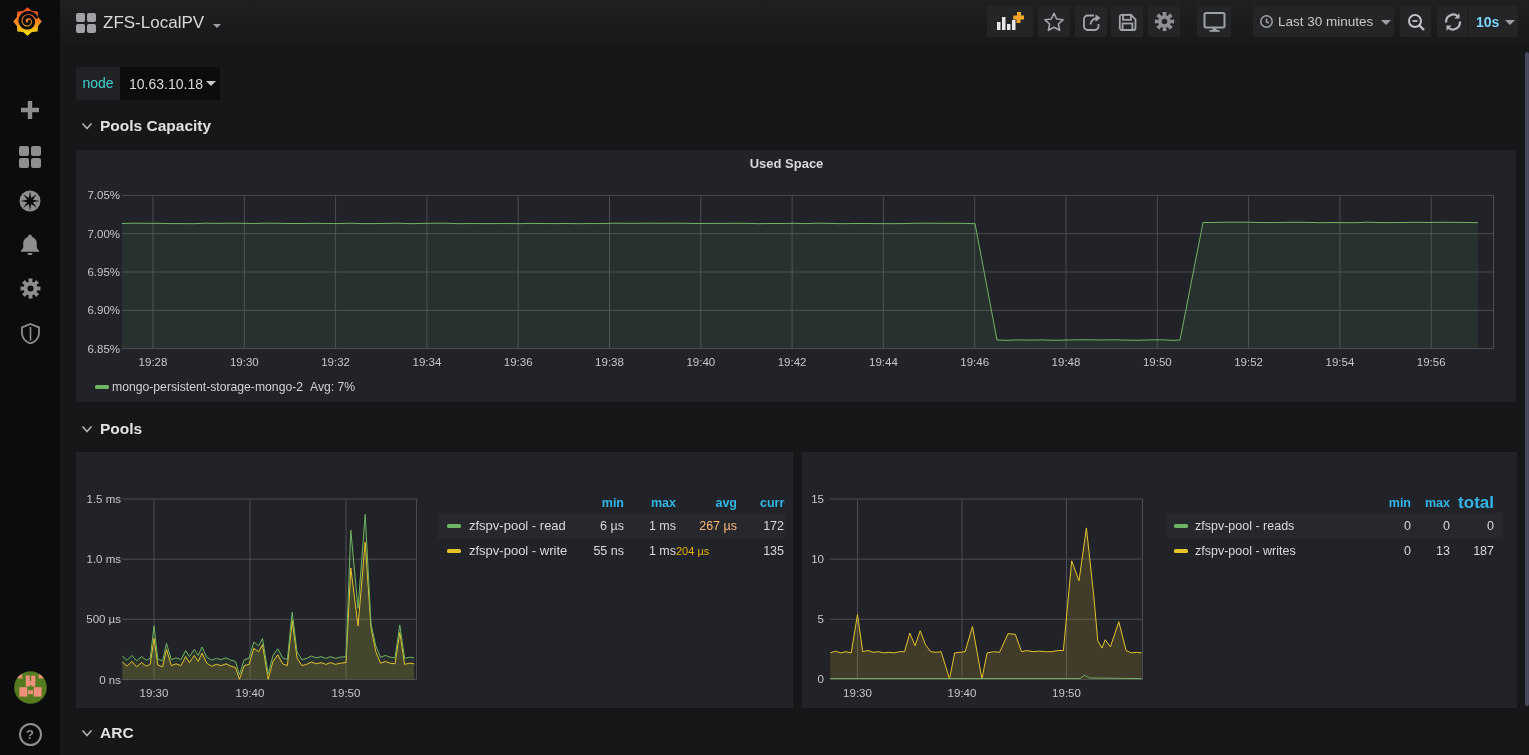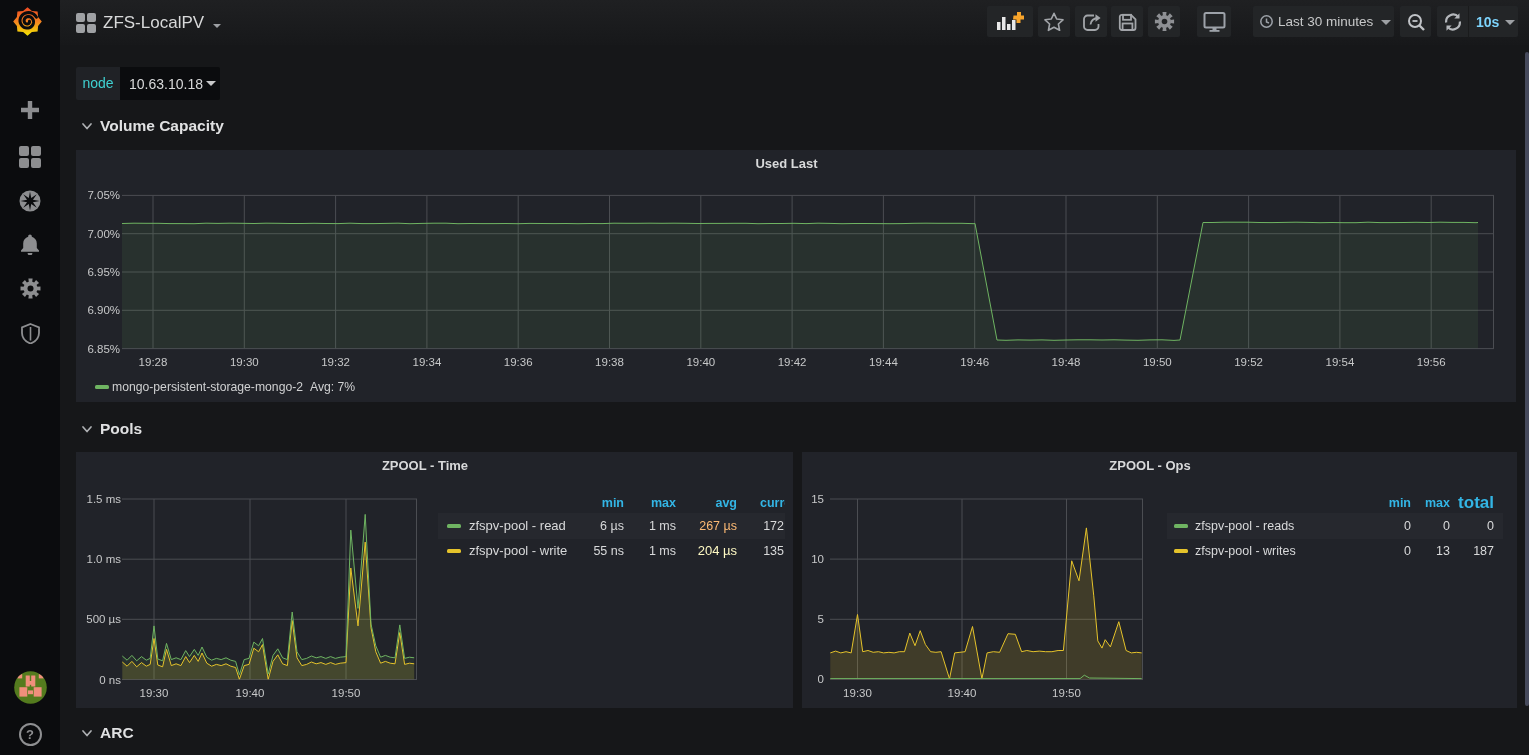--- a/index.html
+++ b/index.html
@@ -91,24 +91,24 @@
       <span style="color:#7dd3fc;font-size:14px;font-weight:700;margin-left:7px">10s</span>
       <span style="margin-left:6px"><span style="display:inline-block;width:0;height:0;border-left:5px solid transparent;border-right:5px solid transparent;border-top:5px solid #9da0a4;vertical-align:middle"></span></span>
     </div>
 
   <div style="position:absolute;left:76px;top:67px;width:44px;height:33px;background:#202226;border-radius:2px 0 0 2px;color:#3fd1d1;font-size:14px;line-height:33px;text-align:center">node</div>
   <div style="position:absolute;left:120px;top:67px;width:100px;height:33px;background:#0b0c0e;border-radius:0 2px 2px 0;line-height:33px"><span style="color:#d8d9da;font-size:14px;margin-left:9px">10.63.10.18</span><div style="position:absolute;left:86px;top:14px;width:0;height:0;border-left:5px solid transparent;border-right:5px solid transparent;border-top:5px solid #c7c8c9"></div></div>
 
   <svg style="position:absolute;left:80px;top:119px" width="14" height="14">
       <path d="M3 5 L7 9.5 L11 5" fill="none" stroke="#aeb0b3" stroke-width="1.7" stroke-linecap="round" stroke-linejoin="round"></path>
     </svg>
-  <div class="sect" style="left:100px;top:117px">Volume Capacity</div>
+  <div class="sect" style="left:100px;top:117px">Pools Capacity</div>
 
   <div class="panel" style="left:76px;top:150px;width:1440px;height:252px">
-    <div class="ptitle">Used Last</div>
+    <div class="ptitle">Used Space</div>
     <svg width="1440" height="252" style="position:absolute;left:0;top:0">
 <defs>
           <clipPath id="cp1">
             <rect x="46" y="45.4" width="1372" height="153.2"></rect>
           </clipPath>
         </defs>
 <line x1="46" y1="45.4" x2="1418" y2="45.4" stroke="#4b4d52" stroke-width="1"></line>
         <line x1="46" y1="83.7" x2="1418" y2="83.7" stroke="#4b4d52" stroke-width="1"></line>
         <line x1="46" y1="122.0" x2="1418" y2="122.0" stroke="#4b4d52" stroke-width="1"></line>
         <line x1="46" y1="160.3" x2="1418" y2="160.3" stroke="#4b4d52" stroke-width="1"></line>
@@ -157,21 +157,20 @@
     <div style="position:absolute;left:19px;top:235px;width:14px;height:4px;border-radius:1.5px;background:#6fb462"></div>
     <div style="position:absolute;left:36px;top:230px;font-size:12.2px;color:#d0d1d2"><span>mongo-persistent-storage-mongo-2</span><span style="margin-left:7px">Avg: 7%</span></div>
   </div>
 
   <svg style="position:absolute;left:80px;top:422px" width="14" height="14">
       <path d="M3 5 L7 9.5 L11 5" fill="none" stroke="#aeb0b3" stroke-width="1.7" stroke-linecap="round" stroke-linejoin="round"></path>
     </svg>
   <div class="sect" style="left:100px;top:420px">Pools</div>
 
   <div class="panel" style="left:76px;top:452px;width:717px;height:256px">
-    <div class="ptitle">ZPOOL - Time</div>
     <svg width="717" height="256" style="position:absolute;left:0;top:0">
 <defs>
           <clipPath id="cp2">
             <rect x="46" y="47" width="295" height="180.5"></rect>
           </clipPath>
         </defs>
 <line x1="46" y1="47.0" x2="341" y2="47.0" stroke="#4b4d52" stroke-width="1"></line>
         <line x1="46" y1="107.2" x2="341" y2="107.2" stroke="#4b4d52" stroke-width="1"></line>
         <line x1="46" y1="167.3" x2="341" y2="167.3" stroke="#4b4d52" stroke-width="1"></line>
         <line x1="46" y1="227.5" x2="341" y2="227.5" stroke="#4b4d52" stroke-width="1"></line>
@@ -202,27 +201,26 @@
         <div style="position:absolute;left:371px;top:71.5px;width:14px;height:4px;border-radius:1.5px;background:#6fb462"></div>
         <div style="position:absolute;left:393px;top:60.5px;width:120px;text-align:left;color:#d8d9da;font-size:13px;line-height:26px;white-space:nowrap;overflow:hidden">zfspv-pool - read</div>
         <div style="position:absolute;left:497px;top:60.5px;width:51px;text-align:right;color:#d8d9da;font-size:12.5px;line-height:26px;white-space:nowrap;overflow:hidden">6 µs</div>
         <div style="position:absolute;left:549px;top:60.5px;width:51px;text-align:right;color:#d8d9da;font-size:12.5px;line-height:26px;white-space:nowrap;overflow:hidden">1 ms</div>
         <div style="position:absolute;left:600px;top:60.5px;width:61px;text-align:right;color:#fdba74;font-size:12.5px;line-height:26px;white-space:nowrap;overflow:hidden">267 µs</div>
         <div style="position:absolute;left:667px;top:60.5px;width:41px;text-align:right;color:#d8d9da;font-size:12.5px;line-height:26px;white-space:nowrap;overflow:hidden">172</div>
         <div style="position:absolute;left:371px;top:96.5px;width:14px;height:4px;border-radius:1.5px;background:#e5c32b"></div>
         <div style="position:absolute;left:393px;top:85.5px;width:120px;text-align:left;color:#d8d9da;font-size:13px;line-height:26px;white-space:nowrap;overflow:hidden">zfspv-pool - write</div>
         <div style="position:absolute;left:497px;top:85.5px;width:51px;text-align:right;color:#d8d9da;font-size:12.5px;line-height:26px;white-space:nowrap;overflow:hidden">55 ns</div>
         <div style="position:absolute;left:549px;top:85.5px;width:51px;text-align:right;color:#d8d9da;font-size:12.5px;line-height:26px;white-space:nowrap;overflow:hidden">1 ms</div>
-        <div style="position:absolute;left:600px;top:85.5px;width:61px;text-align:right;color:#fef9c3;font-size:13px;line-height:26px;white-space:nowrap;overflow:hidden">204 µs</div>
+        <div style="position:absolute;left:600px;top:85.5px;width:61px;color:#eab308;font-size:11px;line-height:26px;white-space:nowrap;overflow:hidden">204 µs</div>
         <div style="position:absolute;left:667px;top:85.5px;width:41px;text-align:right;color:#d8d9da;font-size:12.5px;line-height:26px;white-space:nowrap;overflow:hidden">135</div>
       </div>
   </div>
 
   <div class="panel" style="left:802px;top:452px;width:715px;height:256px">
-    <div class="ptitle">ZPOOL - Ops</div>
     <svg width="715" height="256" style="position:absolute;left:0;top:0">
 <defs>
           <clipPath id="cp3">
             <rect x="28" y="47" width="313" height="180.4"></rect>
           </clipPath>
         </defs>
 <line x1="28" y1="47.0" x2="341" y2="47.0" stroke="#4b4d52" stroke-width="1"></line>
         <line x1="28" y1="107.1" x2="341" y2="107.1" stroke="#4b4d52" stroke-width="1"></line>
         <line x1="28" y1="167.3" x2="341" y2="167.3" stroke="#4b4d52" stroke-width="1"></line>
         <line x1="28" y1="227.4" x2="341" y2="227.4" stroke="#4b4d52" stroke-width="1"></line>

